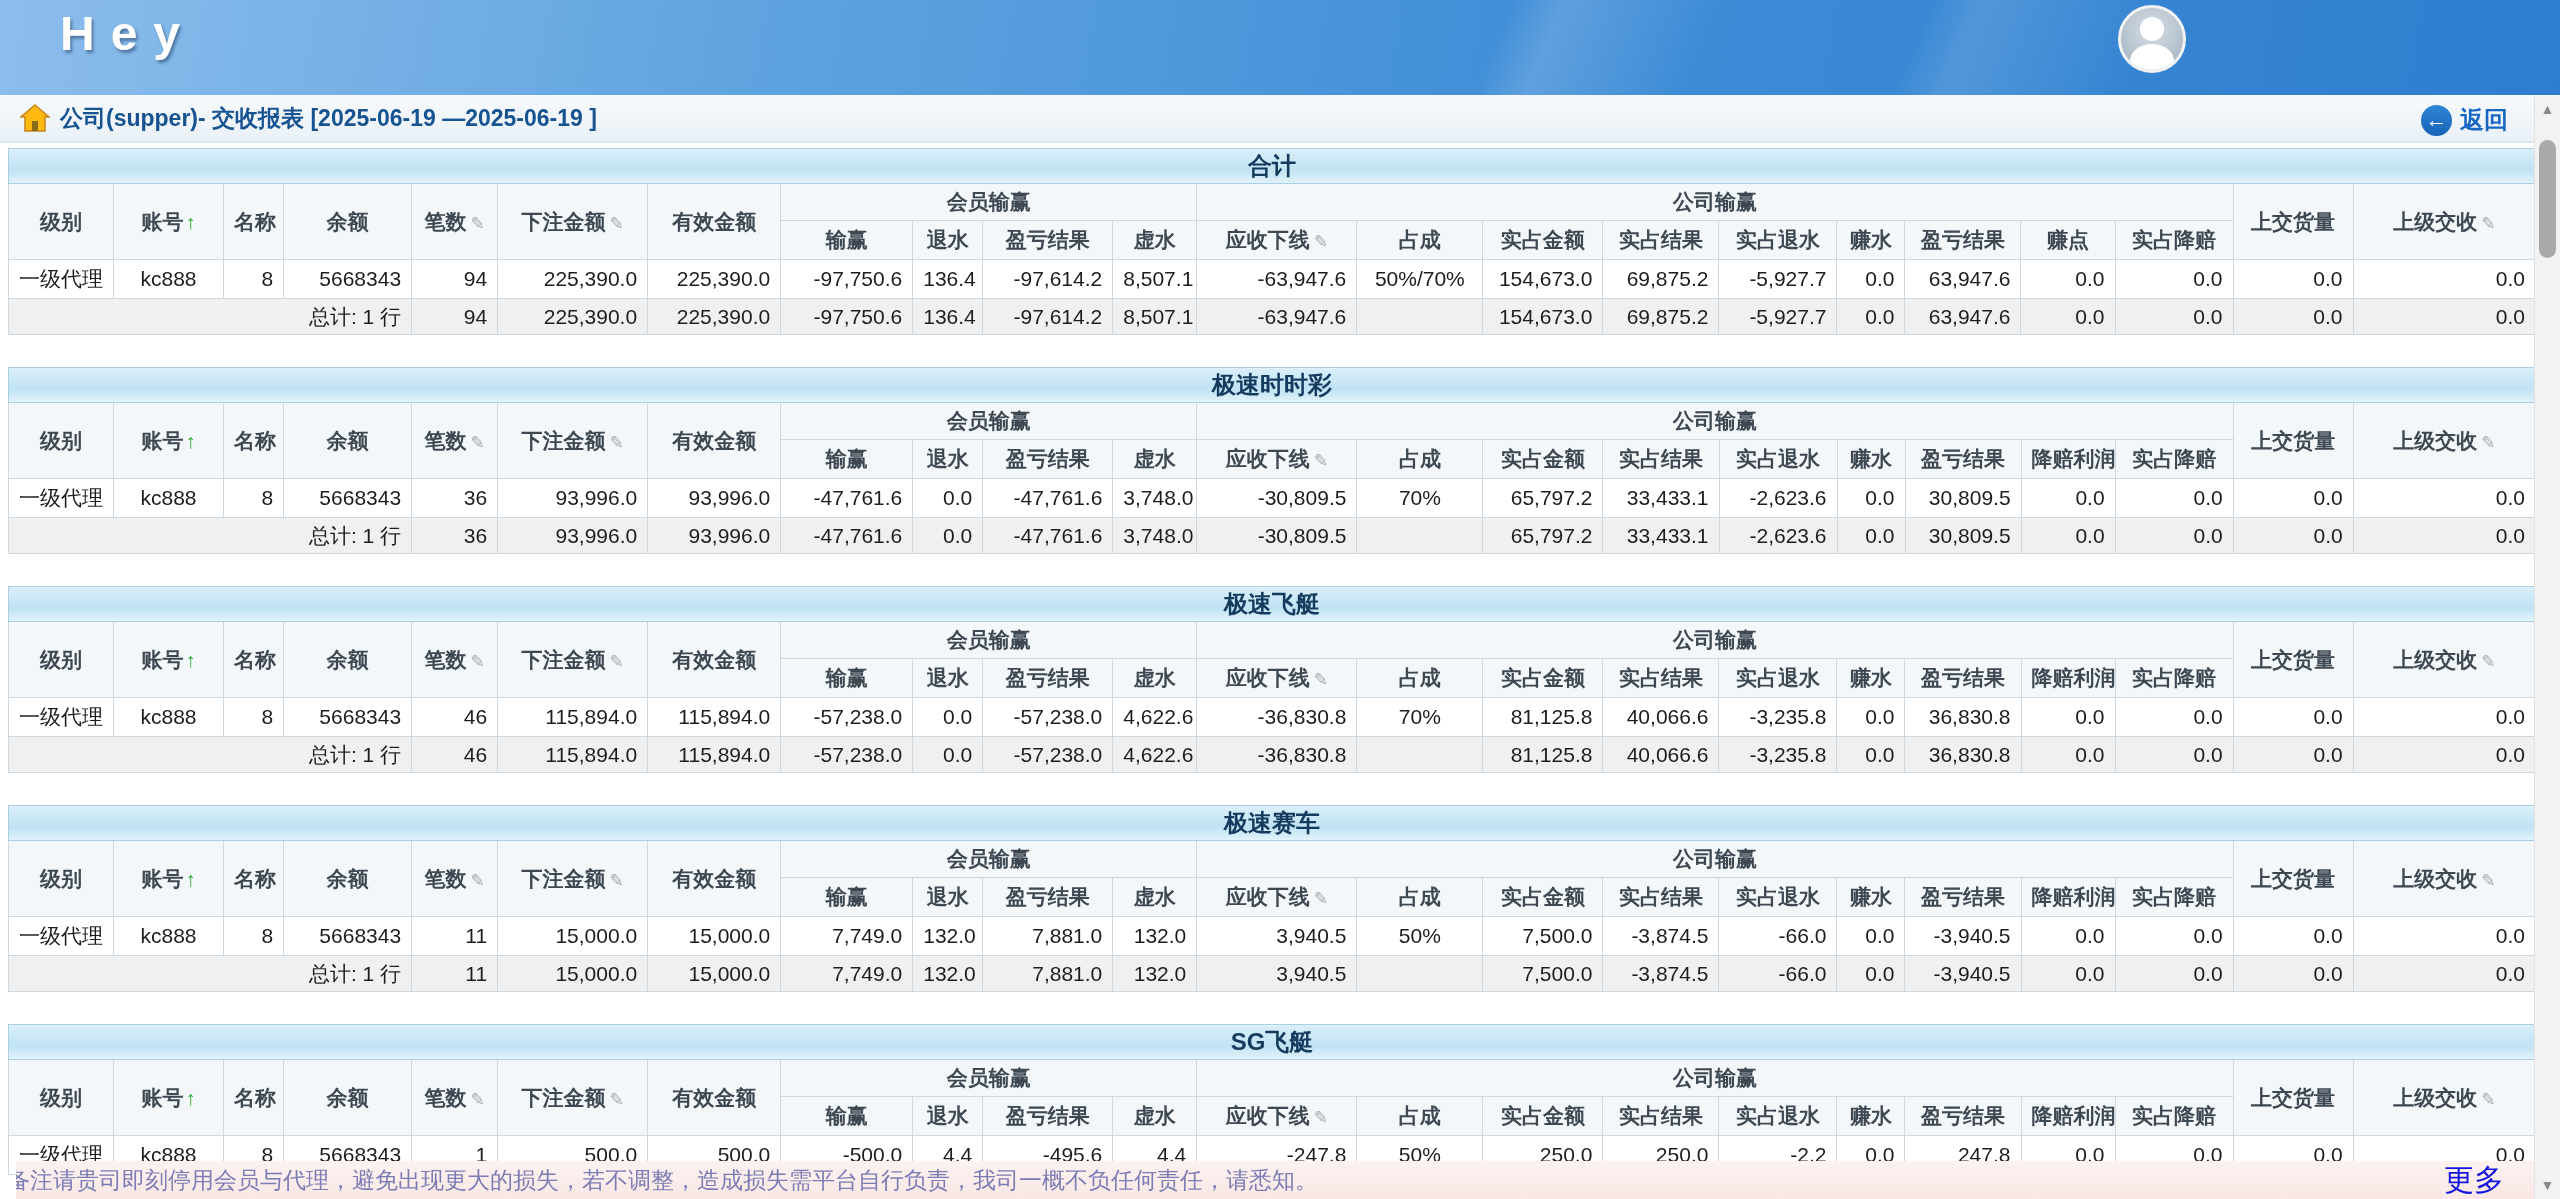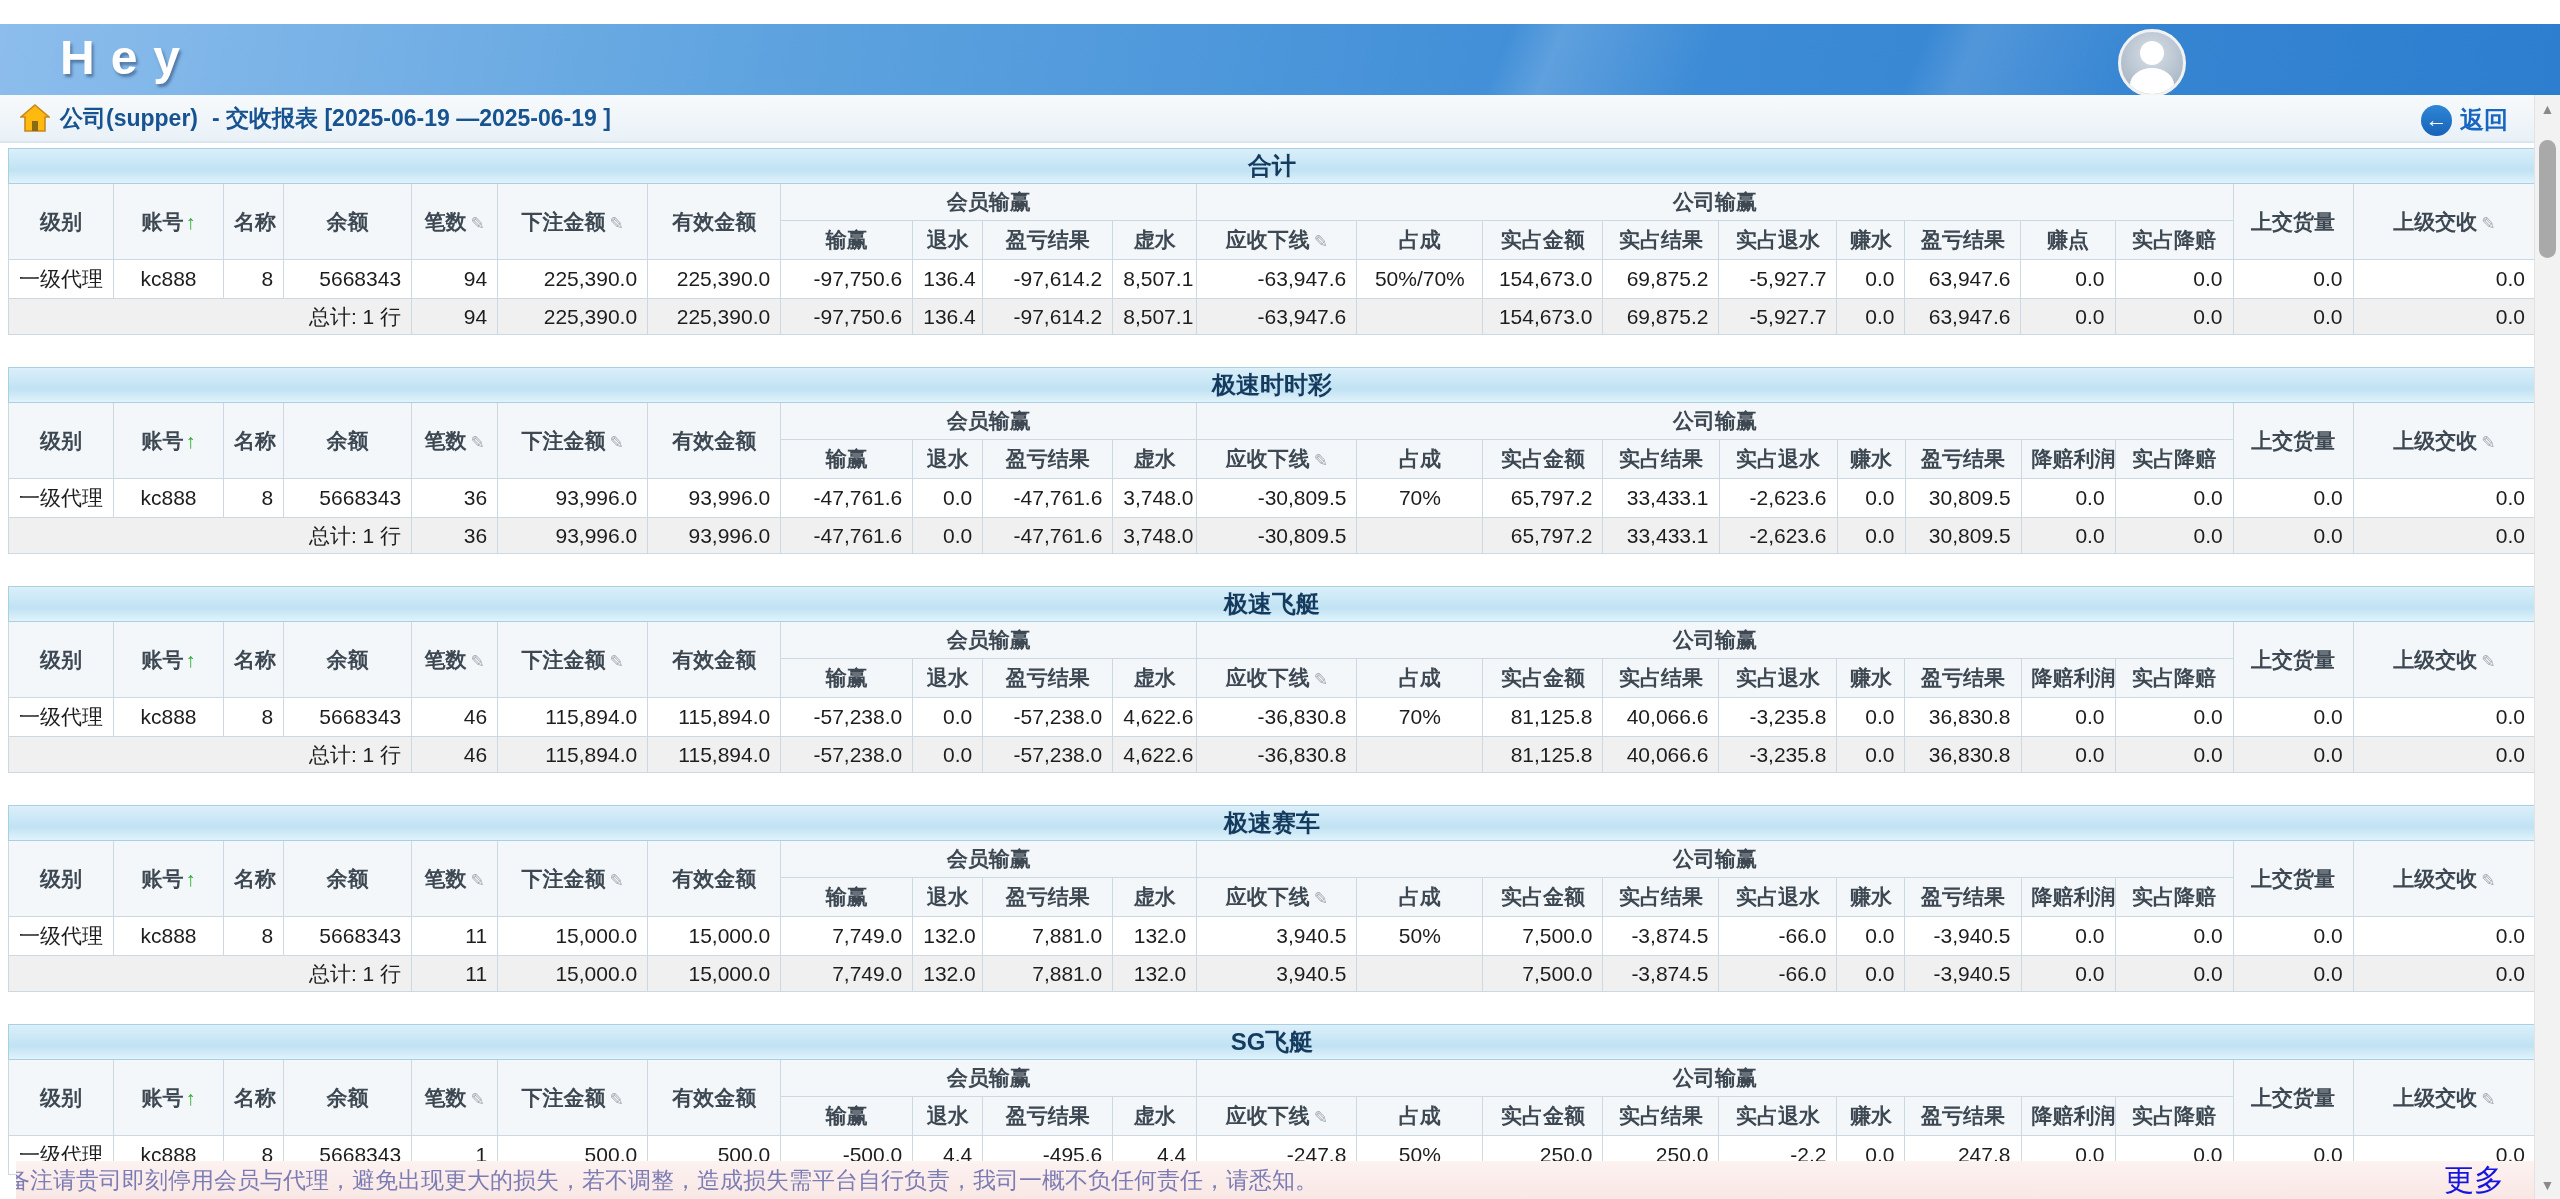--- a/index.html
+++ b/index.html
@@ -8,21 +8,20 @@
     font-family:"Liberation Sans","DejaVu Sans",sans-serif;
     background:#ffffff;
   }
   
   .navbar{
     position:absolute;left:0;top:0;width:2560px;height:116px;
     background:
       linear-gradient(113deg, rgba(255,255,255,0) 58%, rgba(255,255,255,.16) 60%, rgba(255,255,255,0) 66%),
       linear-gradient(113deg, rgba(255,255,255,0) 74%, rgba(255,255,255,.13) 76%, rgba(255,255,255,0) 83%),
       linear-gradient(100deg,#8cbdec 0%,#5ea3df 30%,#3f8dd7 62%,#2d7ecf 100%);
-    margin-top: 24px;
   }
   .logo{
     position:absolute;left:60px;top:6px;font-size:48px;font-weight:bold;color:#fff;
     letter-spacing:16px;text-shadow:2px 3px 3px rgba(40,70,110,.55);
   }
   .tabs{position:absolute;left:262px;bottom:0;display:flex;gap:4px;}
   .tab{
     width:151px;height:42px;line-height:42px;text-align:center;
     color:#fff;font-size:23px;font-weight:bold;cursor:pointer;
     background:linear-gradient(#2366c9,#0c4ba6);
@@ -116,21 +115,21 @@
     <div class="avatar"></div>
   </div>
 </div>
 
 <div class="crumbbar">
   <svg class="home-ic" viewBox="0 0 30 28">
     <path d="M15 1 L29 13 L25 13 L25 27 L5 27 L5 13 L1 13 Z" fill="#ffb90f" stroke="#c8881e" stroke-width="1.6"></path>
     <rect x="12" y="17" width="6" height="10" fill="#8a6a14"></rect>
   </svg>
   <span class="crumb-text">公司(supper)</span>
-  <span class="crumb-text" style="margin-left:14px;">- 交收报表 [2025-06-19 —2025-06-19 ]</span>
+  <span class="crumb-text" style="">- 交收报表 [2025-06-19 —2025-06-19 ]</span>
   <div class="backbox">
     <span class="back-ic">←</span>
     <span class="back-lbl">返回</span>
   </div>
 </div>
 
 <div class="content">
     <table class="rpt">
       <colgroup>
         <col style="width:105px">

